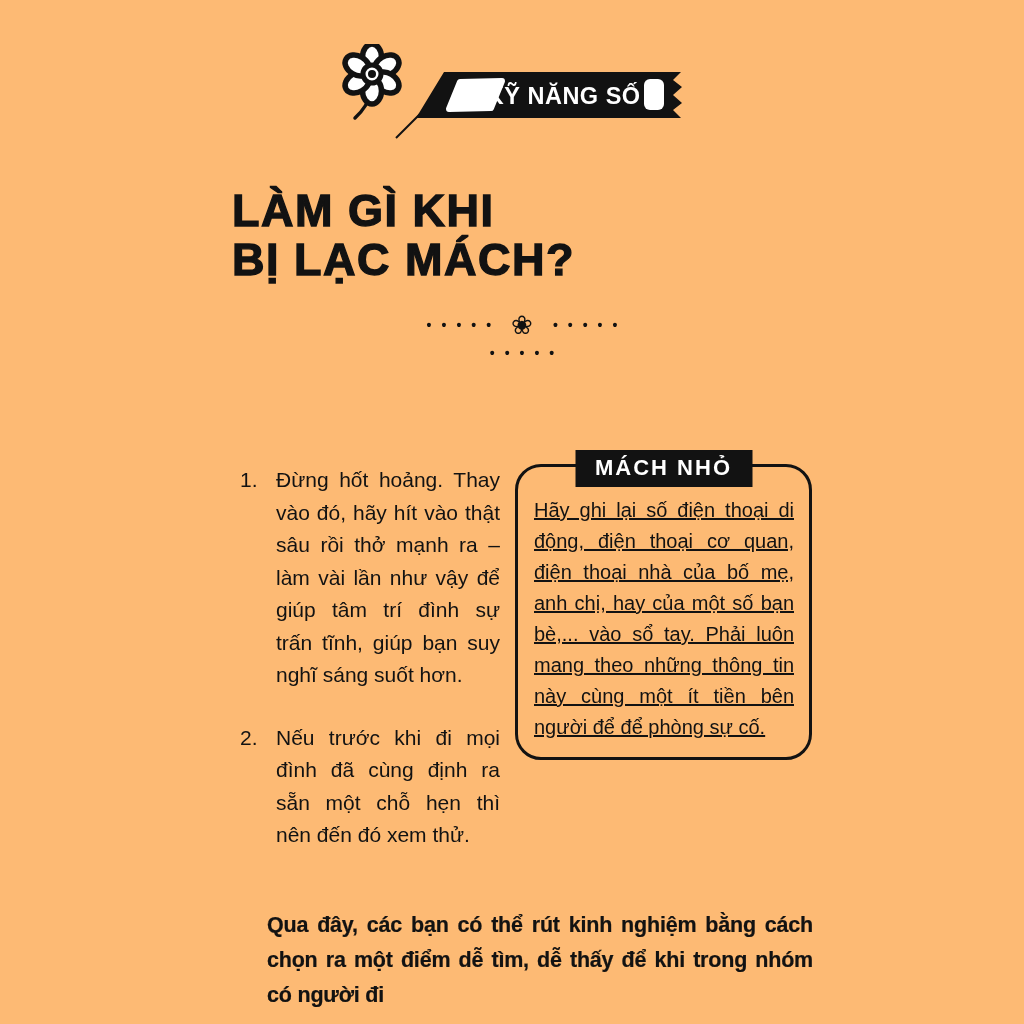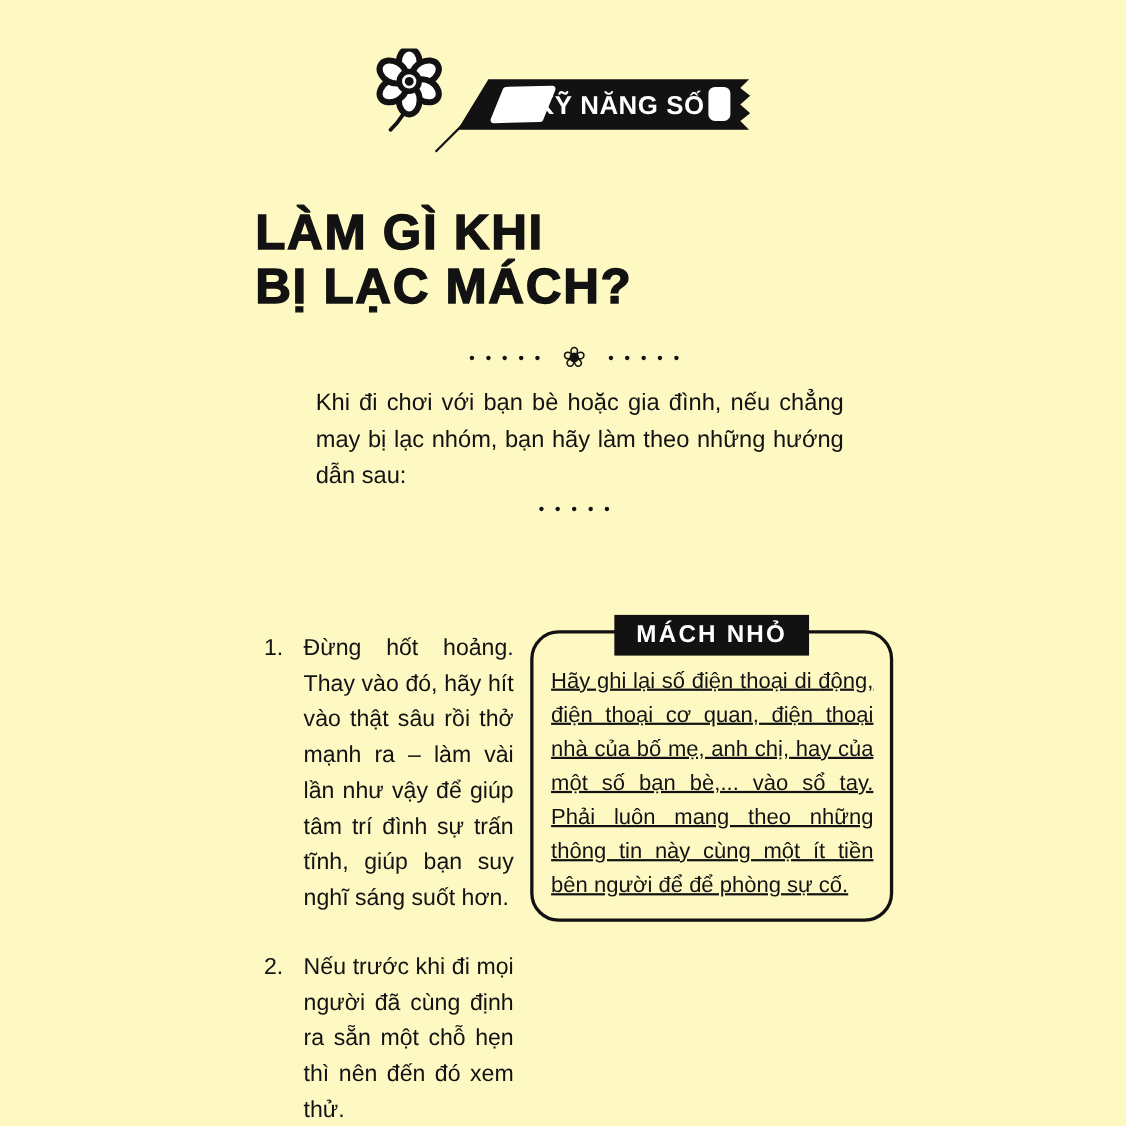--- a/index.html
+++ b/index.html
@@ -1,19 +1,19 @@
 <!DOCTYPE html>
 <html><head>
 <meta charset="utf-8">
 <style>
   html,body{margin:0;padding:0;background:#e9e9e9;}
   .page{
     position:relative;
     width:1024px;height:1024px;
-    background:#fef9c3;
+    background:#fdba74;
     overflow:hidden;
     font-family:"Liberation Sans",sans-serif;
     color:#121212;
     box-sizing:border-box;
     padding-top:42px;
     margin:0 auto;
   }
   .content{width:580px;margin-left:232px;}
 
   
@@ -52,21 +52,21 @@
 
   
   .columns{margin-top:100px;display:flex;gap:15px;}
   .steps{width:268px;box-sizing:border-box;padding-left:8px;}
   .step{display:flex;margin-bottom:30px;}
   .step-number{width:36px;flex:none;font-size:21px;line-height:32.5px;}
   .step-text{flex:1;font-size:21px;line-height:32.5px;text-align:justify;}
 
   
   .tipbox{
-    width:330px;box-sizing:border-box;flex:none;
+    width:297px;box-sizing:border-box;flex:none;
     border:3px solid #121212;border-radius:26px;
     position:relative;
     padding:28px 15px 14px 16px;
     align-self:flex-start;
   }
   .tipbox-label{
     position:absolute;top:-17px;left:50%;transform:translateX(-50%);
     background:#121212;color:#ffffff;
     font-size:22px;font-weight:bold;letter-spacing:2px;
     padding:5px 20px 6px 20px;
@@ -121,36 +121,35 @@
       <span>LÀM GÌ KHI</span><br>
       <span>BỊ LẠC MÁCH?</span>
     </h1>
 
     <div class="sep sep-top">
       <span class="dots">•••••</span>
       <span class="flower-glyph">❀</span>
       <span class="dots">•••••</span>
     </div>
 
-    <p class="intro">Khi đi chơi với bạn bè hoặc gia đình, nếu chẳng may bị lạc nhóm, bạn hãy làm theo những hướng dẫn sau:</p>
 
     <div class="sep sep-bottom">
       <span class="dots">•••••</span>
     </div>
 
     <div class="columns">
 
       <div class="steps">
         <div class="step">
           <span class="step-number">1.</span>
           <span class="step-text">Đừng hốt hoảng. Thay vào đó, hãy hít vào thật sâu rồi thở mạnh ra – làm vài lần như vậy để giúp tâm trí đình sự trấn tĩnh, giúp bạn suy nghĩ sáng suốt hơn.</span>
         </div>
         <div class="step">
           <span class="step-number">2.</span>
-          <span class="step-text">Nếu trước khi đi mọi người đã cùng định ra sẵn một chỗ hẹn thì nên đến đó xem thử.</span>
+          <span class="step-text">Nếu trước khi đi mọi đình đã cùng định ra sẵn một chỗ hẹn thì nên đến đó xem thử.</span>
         </div>
       </div>
 
       <aside class="tipbox">
         <div class="tipbox-label">MÁCH NHỎ</div>
         <p class="tipbox-text" style="margin:0;text-decoration:underline;">Hãy ghi lại số điện thoại di động, điện thoại cơ quan, điện thoại nhà của bố mẹ, anh chị, hay của một số bạn bè,... vào sổ tay. Phải luôn mang theo những thông tin này cùng một ít tiền bên người để để phòng sự cố.</p>
       </aside>
 
     </div>
 

